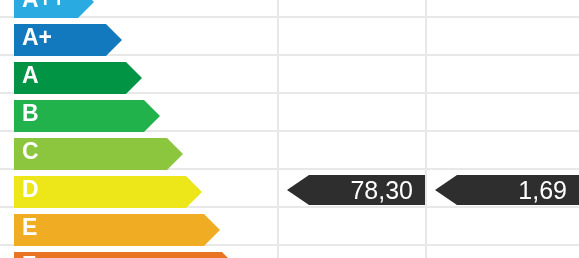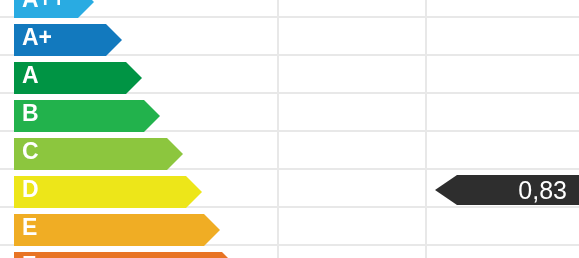--- a/index.html
+++ b/index.html
@@ -188,21 +188,27 @@
     <div class="rating-row" style="top:249px">
       <div class="rating-bar" style="--c:#E87424">
         <div class="body" style="width:208px"></div>
         <div class="tip"></div>
       </div>
       <div class="rating-letter">F</div>
     </div>
 
   </div>
 
+  <div class="value-badge" style="left:287px; top:175px; width:138px">
+    <div class="b-tip"></div>
+    <div class="b-body">
+      <span class="b-text">78,30</span>
+    </div>
+  </div>
 
   <div class="value-badge" style="left:435px; top:175px; width:144px">
     <div class="b-tip"></div>
     <div class="b-body">
-      <span class="b-text">0,83</span>
+      <span class="b-text">1,69</span>
     </div>
   </div>
 
 </div>
 
 </body></html>

